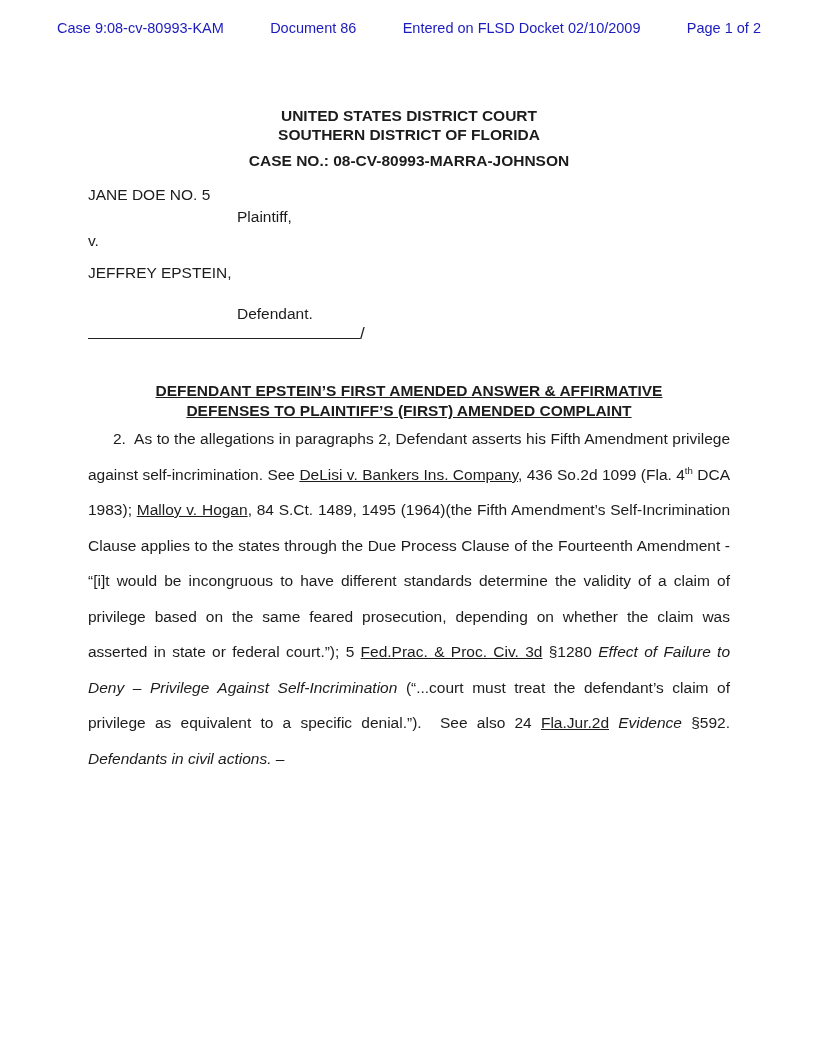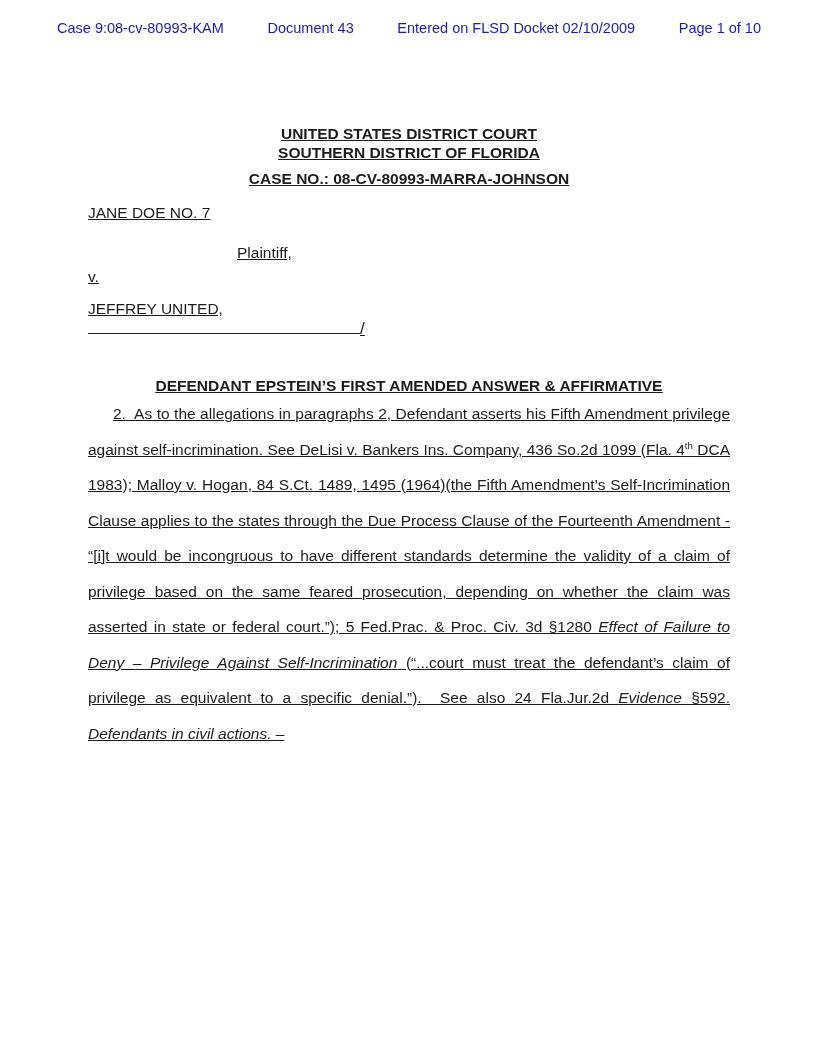--- a/index.html
+++ b/index.html
@@ -20,40 +20,39 @@
     left: 57px;
     right: 55px;
     display: flex;
     justify-content: space-between;
     font-size: 14.5px;
     white-space: nowrap;
     align-items: center;
   }
   .content {
     position: absolute;
-    top: 124px;
+    top: 106px;
     left: 88px;
     right: 86px;
     font-size: 15.5px;
-    text-decoration: underline;
   }
   .court-heading {
     text-align: center;
     font-weight: bold;
     line-height: 19px;
   }
   .case-no {
     text-align: center;
     font-weight: bold;
     margin-top: 8px;
   }
   .caption { margin-top: 16px; }
   .party-name { margin-top: 0; }
   .party-role { margin-left: 149px; }
-  .role-plaintiff { margin-top: 22px; }
+  .role-plaintiff { margin-top: 4px; }
   .versus { margin-top: 6px; }
   .defendant-name { margin-top: 14px; }
   .role-defendant { margin-top: 23px; }
   .caption-rule {
     margin-top: 0px;
     height: 22px;
     white-space: nowrap;
   }
   .rule-line {
     display: inline-block;
@@ -84,44 +83,46 @@
   .i { font-style: italic; }
   sup { font-size: 0.62em; vertical-align: super; line-height: 0; }
 </style>
 </head>
 <body>
 
 <div class="page" style="color: rgb(28, 28, 28);">
 
   <header class="pdf-header" style="color: rgb(27, 27, 190);">
     <span>Case 9:08-cv-80993-KAM</span>
-    <span>Document 43</span>
+    <span>Document 86</span>
     <span>Entered on FLSD Docket 02/10/2009</span>
-    <span>Page 1 of 10</span>
+    <span>Page 1 of 2</span>
   </header>
 
   <main class="content">
 
     <div class="court-heading">
       <div>UNITED STATES DISTRICT COURT</div>
       <div>SOUTHERN DISTRICT OF FLORIDA</div>
     </div>
 
     <div class="case-no">CASE NO.:  08-CV-80993-MARRA-JOHNSON</div>
 
     <div class="caption">
-      <div class="party-name">JANE DOE NO. 7</div>
+      <div class="party-name">JANE DOE NO. 5</div>
       <div class="party-role role-plaintiff">Plaintiff,</div>
       <div class="versus">v.</div>
-      <div class="party-name defendant-name">JEFFREY UNITED,</div>
+      <div class="party-name defendant-name">JEFFREY EPSTEIN,</div>
+      <div class="party-role role-defendant">Defendant.</div>
       <div class="caption-rule">
         <span class="rule-line"></span><span class="rule-slash">/</span>
       </div>
     </div>
 
     <h1 class="doc-title">
       <span class="title-line">DEFENDANT EPSTEIN’S FIRST AMENDED ANSWER &amp; AFFIRMATIVE</span><br>
+      <span class="title-line">DEFENSES TO PLAINTIFF’S (FIRST) AMENDED COMPLAINT</span>
     </h1>
 
     <p class="para numbered"><span>2.&nbsp; As to the allegations in paragraphs 2, Defendant asserts his Fifth Amendment privilege against self-incrimination. See </span><span class="u">DeLisi v. Bankers Ins. Company</span><span>, 436 So.2d 1099 (Fla. 4</span><sup>th</sup><span> DCA 1983); </span><span class="u">Malloy v. Hogan</span><span>, 84 S.Ct. 1489, 1495 (1964)(the Fifth Amendment’s Self-Incrimination Clause applies to the states through the Due Process Clause of the Fourteenth Amendment - “[i]t would be incongruous to have different standards determine the validity of a claim of privilege based on the same feared prosecution, depending on whether the claim was asserted in state or federal court.”); 5 </span><span class="u">Fed.Prac. &amp; Proc. Civ. 3d</span><span> §1280 </span><span class="i">Effect of Failure to Deny – Privilege Against Self-Incrimination</span><span> (“...court must treat the defendant’s claim of privilege as equivalent to a specific denial.”).&nbsp; See also 24 </span><span class="u">Fla.Jur.2d</span><span> </span><span class="i">Evidence</span><span> §592. </span><span class="i">Defendants in civil actions. –</span></p>
 
   </main>
 </div>
 
 </body></html>

